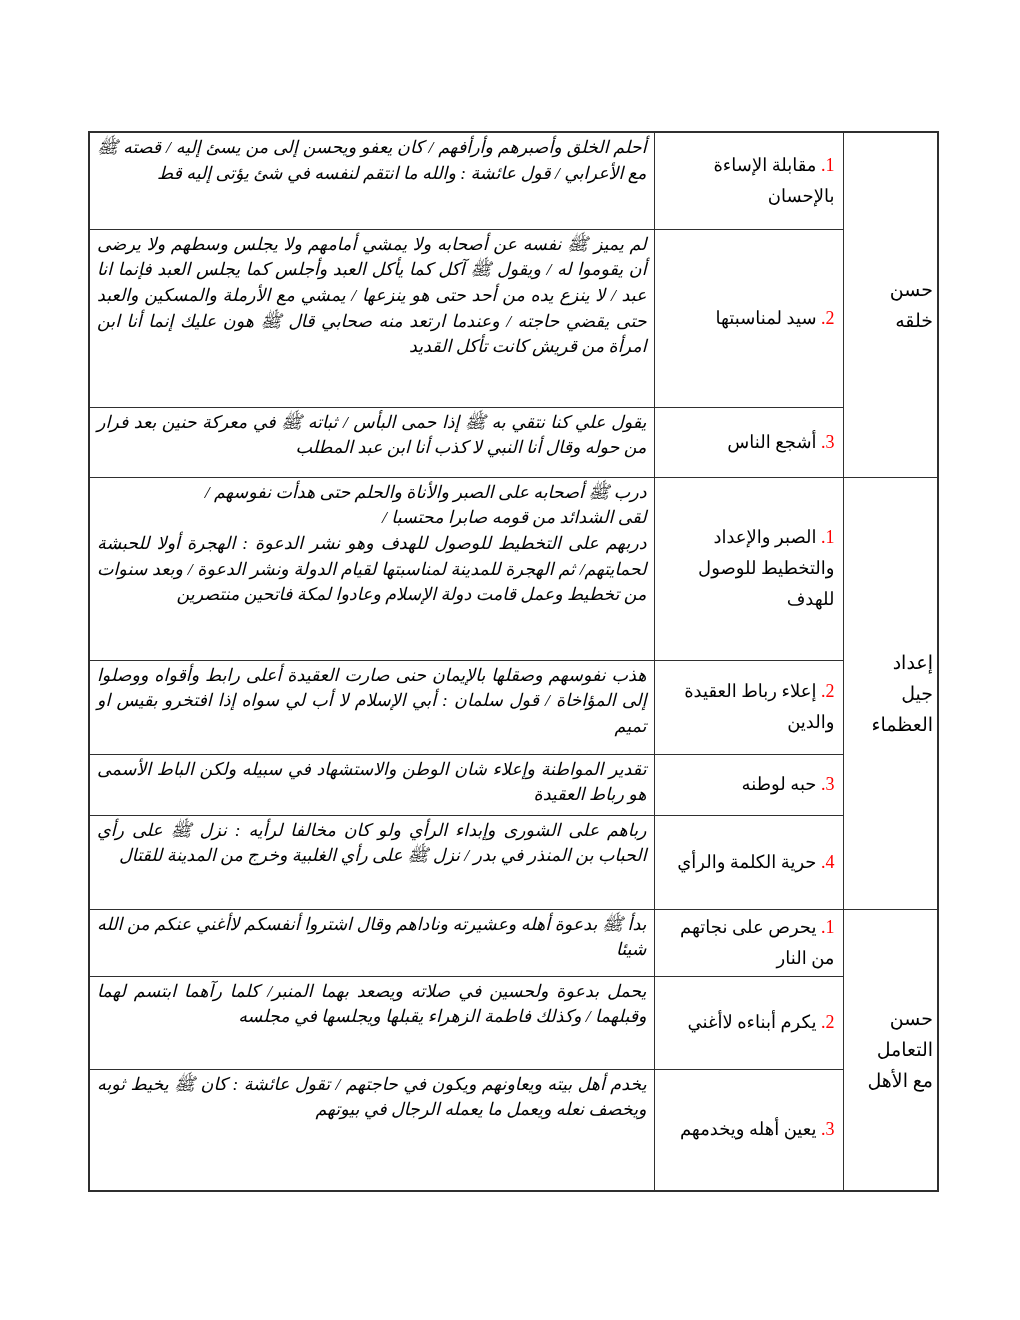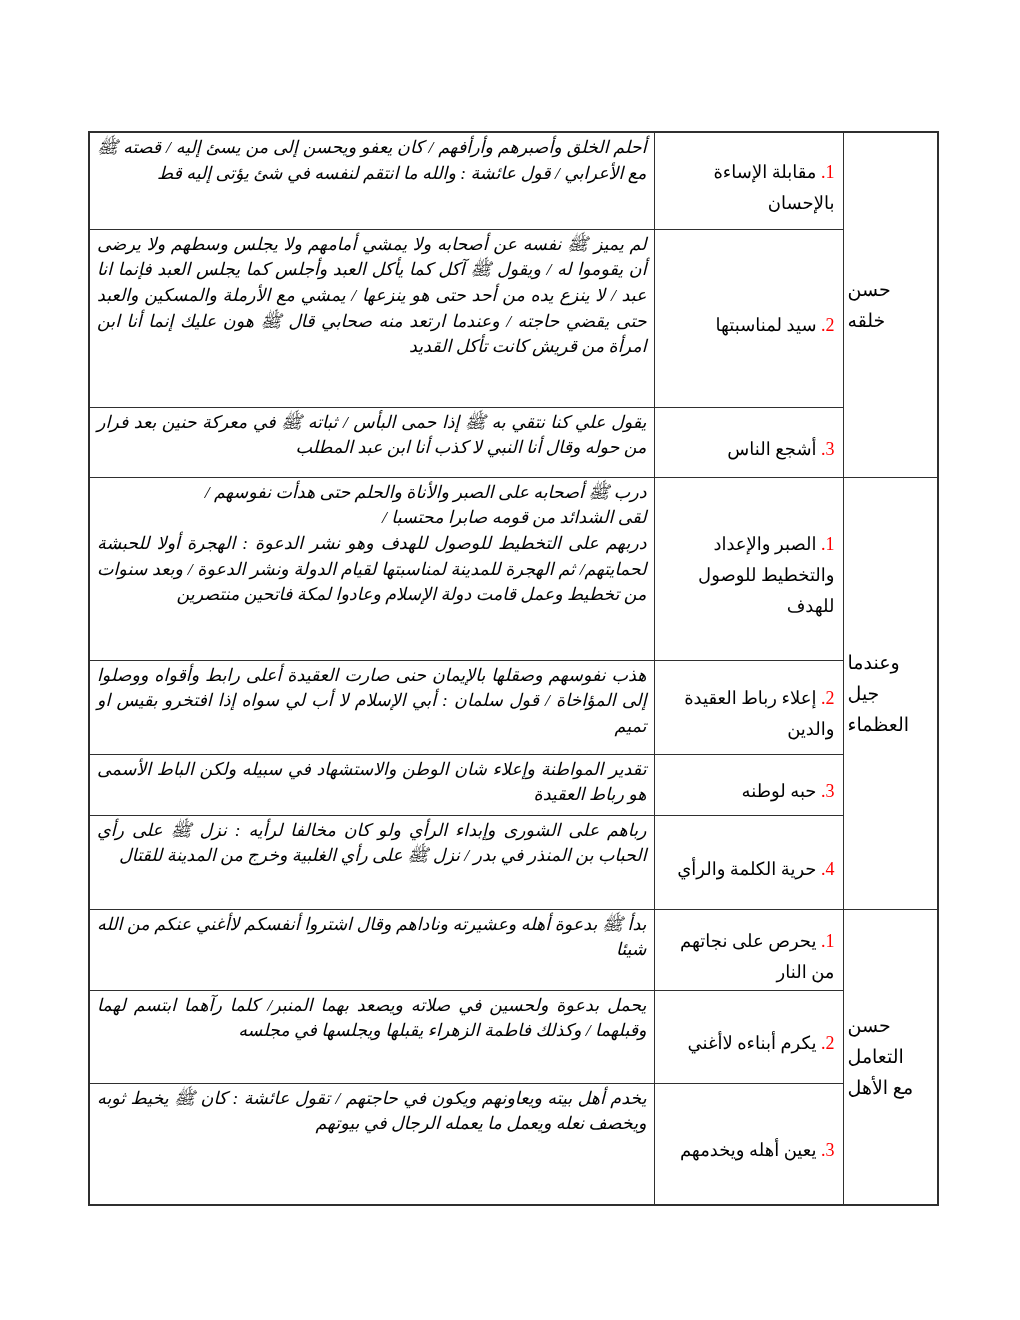--- a/index.html
+++ b/index.html
@@ -30,32 +30,32 @@
   }
   table.topics td {
     border: 1px solid #2f2f2f;
     overflow: hidden;
   }
   table.topics {
     border: 2px solid #2f2f2f;
   }
   td.category-cell {
     vertical-align: middle;
-    text-align: left;
+    text-align: right;
     font-size: 19px;
     line-height: 31px;
     white-space: pre-line;
     padding: 16px 4px;
   }
   td.item-cell {
     vertical-align: middle;
     text-align: right;
     font-size: 18px;
     line-height: 31px;
-    padding: 16px 8px 2px 4px;
+    padding: 2px 8px 2px 4px;
   }
   td.detail-cell {
     vertical-align: top;
     text-align: justify;
     font-size: 17.5px;
     line-height: 25.7px;
     padding: 2px 7px 2px 7px;
     font-style: italic;
   }
   .detail-text {
@@ -86,21 +86,21 @@
       <tr style="height:178px">
         <td class="item-cell"><span class="num">2.</span> <span>سيد لمناسبتها</span></td>
         <td class="detail-cell"><span class="detail-text">لم يميز ﷺ نفسه عن أصحابه ولا يمشي أمامهم ولا يجلس وسطهم ولا يرضى أن يقوموا له / ويقول ﷺ آكل كما يأكل العبد وأجلس كما يجلس العبد فإنما انا عبد / لا ينزع يده من أحد حتى هو ينزعها / يمشي مع الأرملة والمسكين والعبد حتى يقضي حاجته / وعندما ارتعد منه صحابي قال ﷺ هون عليك إنما أنا ابن امرأة من قريش كانت تأكل القديد</span></td>
       </tr>
       <tr style="height:70px">
         <td class="item-cell"><span class="num">3.</span> <span>أشجع الناس</span></td>
         <td class="detail-cell"><span class="detail-text">يقول علي كنا نتقي به ﷺ إذا حمى البأس / ثباته ﷺ في معركة حنين بعد فرار من حوله وقال أنا النبي لا كذب أنا ابن عبد المطلب</span></td>
       </tr>
 
       <tr style="height:183px">
-        <td class="category-cell" rowspan="4">وعندما
+        <td class="category-cell" rowspan="4">إعداد
 جيل
 العظماء</td>
         <td class="item-cell"><span class="num">1.</span> <span>الصبر والإعداد والتخطيط للوصول للهدف</span></td>
         <td class="detail-cell"><span class="detail-text">درب ﷺ أصحابه على الصبر والأناة والحلم حتى هدأت نفوسهم /
 لقى الشدائد من قومه صابرا محتسبا /
 دربهم على التخطيط للوصول للهدف وهو نشر الدعوة : الهجرة أولا للحبشة لحمايتهم/ ثم الهجرة للمدينة لمناسبتها لقيام الدولة ونشر الدعوة / وبعد سنوات من تخطيط وعمل قامت دولة الإسلام وعادوا لمكة فاتحين منتصرين</span></td>
       </tr>
       <tr style="height:94px">
         <td class="item-cell"><span class="num">2.</span> <span>إعلاء رباط العقيدة والدين</span></td>
         <td class="detail-cell"><span class="detail-text">هذب نفوسهم وصقلها بالإيمان حنى صارت العقيدة أعلى رابط وأقواه ووصلوا إلى المؤاخاة / قول سلمان : أبي الإسلام لا أب لي سواه  إذا افتخرو بقيس او تميم</span></td>

